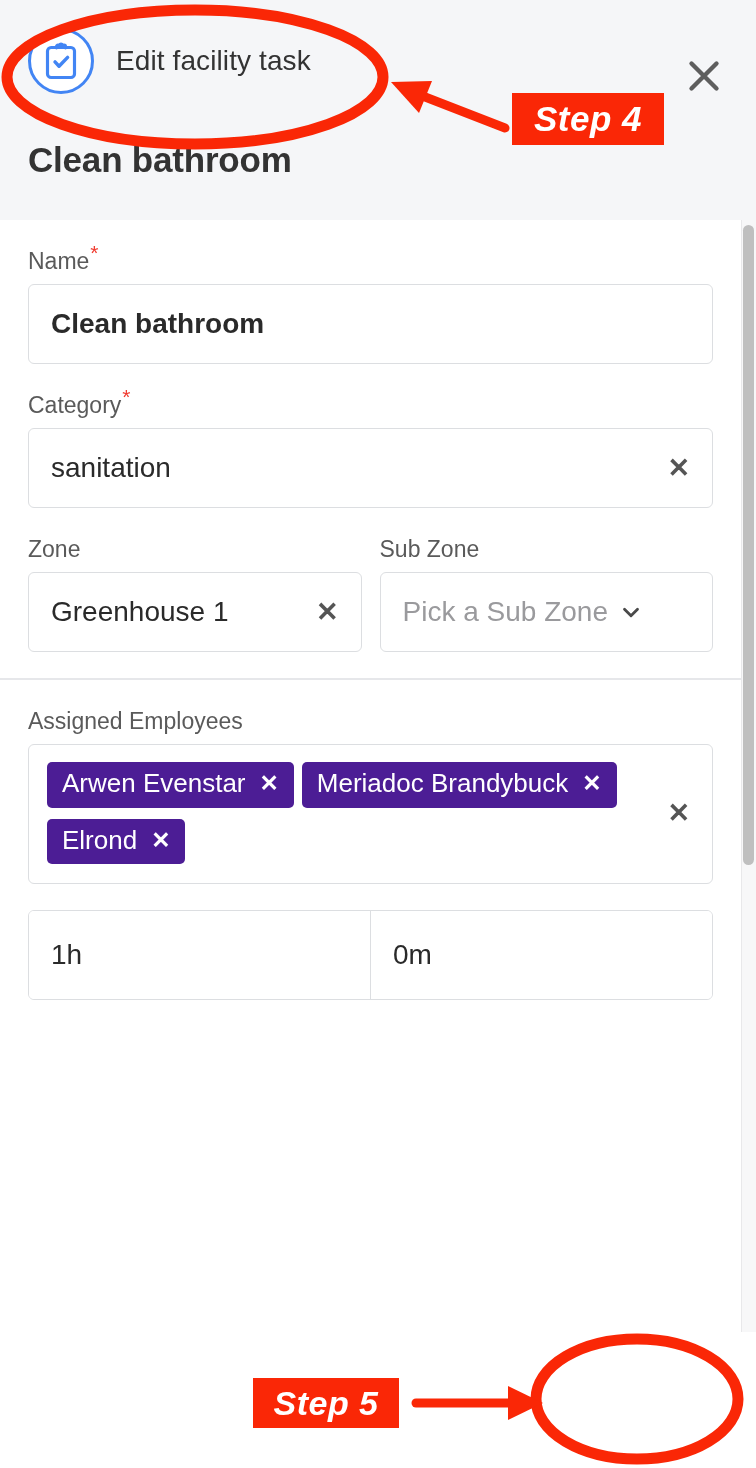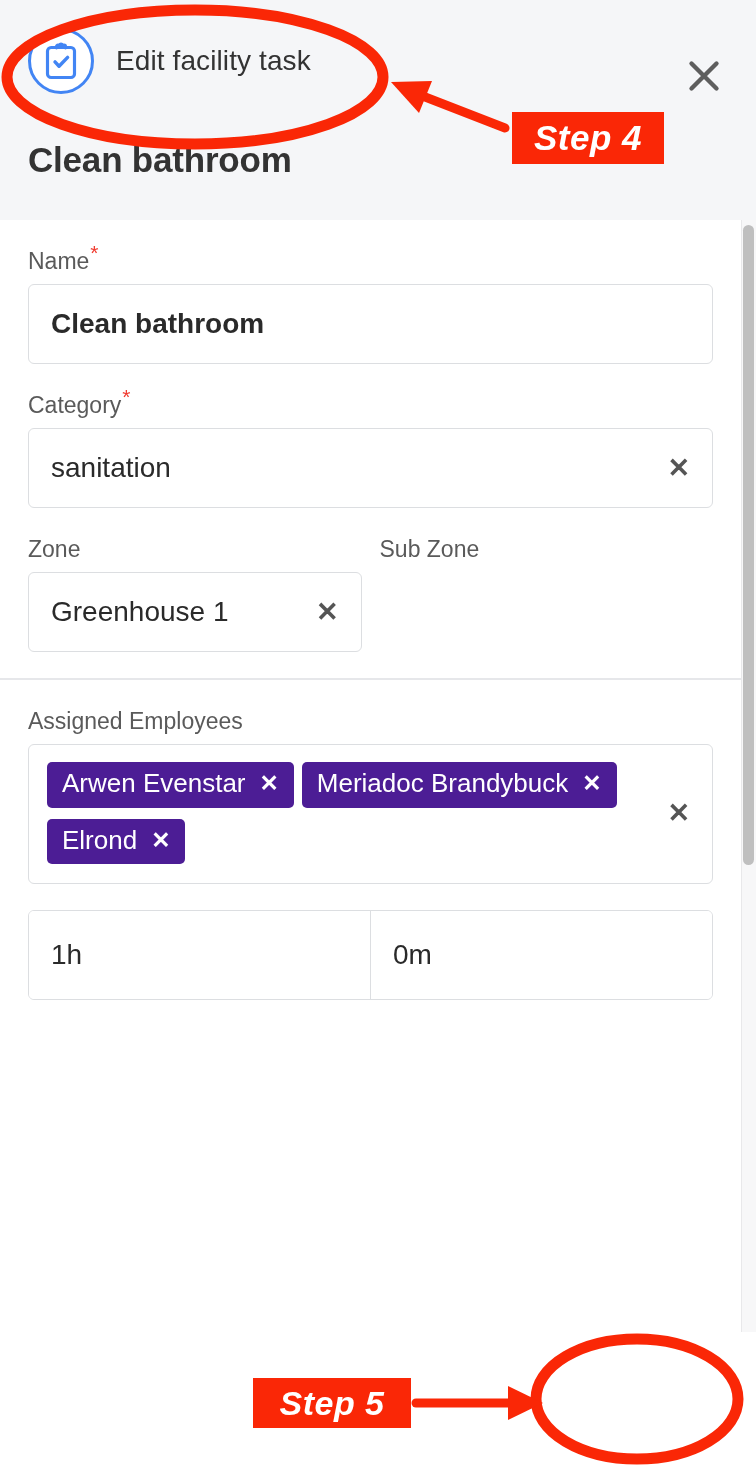--- a/index.html
+++ b/index.html
@@ -263,27 +263,27 @@
     background: #fa2706;
     color: #ffffff;
     font-weight: 700;
     font-style: italic;
     display: flex;
     align-items: center;
     justify-content: center;
     letter-spacing: 0.5px;
   }
   #step4-badge {
-    left: 512px; top: 112px;
+    left: 512px; top: 93px;
     width: 152px; height: 52px;
     font-size: 35px;
   }
   #step5-badge {
     left: 253px; top: 1378px;
-    width: 158px; height: 50px;
+    width: 146px; height: 50px;
     font-size: 34px;
   }
 </style>
 </head>
 <body>
 
 <div id="app">
 
   <div class="modal-header">
     <div class="header-row">
@@ -331,20 +331,28 @@
       <div class="row-2">
         <div class="field">
           <div class="field-label">Zone</div>
           <div class="input-box">
             <span class="input-value">Greenhouse 1</span>
             <span class="clear-x">✕</span>
           </div>
         </div>
         <div class="field">
           <div class="field-label">Sub Zone</div>
+          <div class="select-box">
+            <span class="placeholder-wrap">Pick a Sub Zone</span>
+            <span class="chev">
+              <svg width="26" height="26" viewBox="0 0 24 24">
+                <path d="M6 9.5 L12 15.5 L18 9.5" stroke="#4a4a4a" stroke-width="2.6" fill="none" stroke-linecap="round" stroke-linejoin="round"></path>
+              </svg>
+            </span>
+          </div>
         </div>
       </div>
 
     </div>
 
     <div class="divider"></div>
 
 
     <div class="divider"></div>
 

